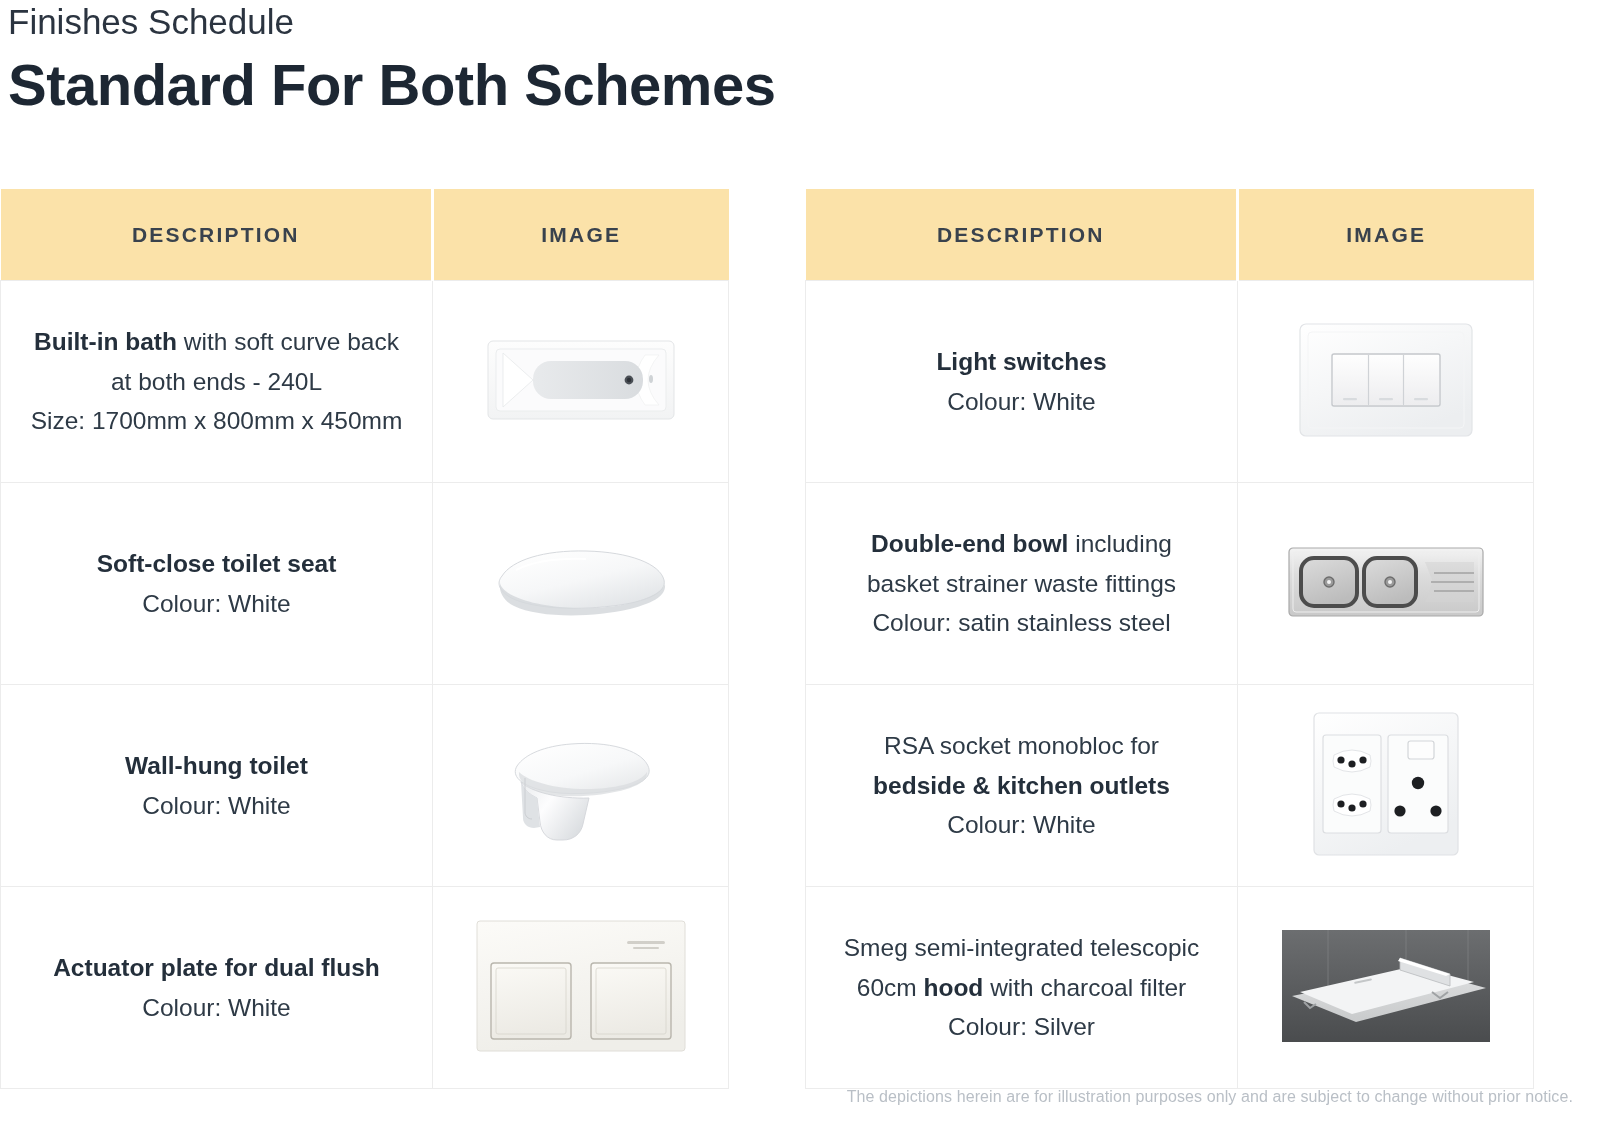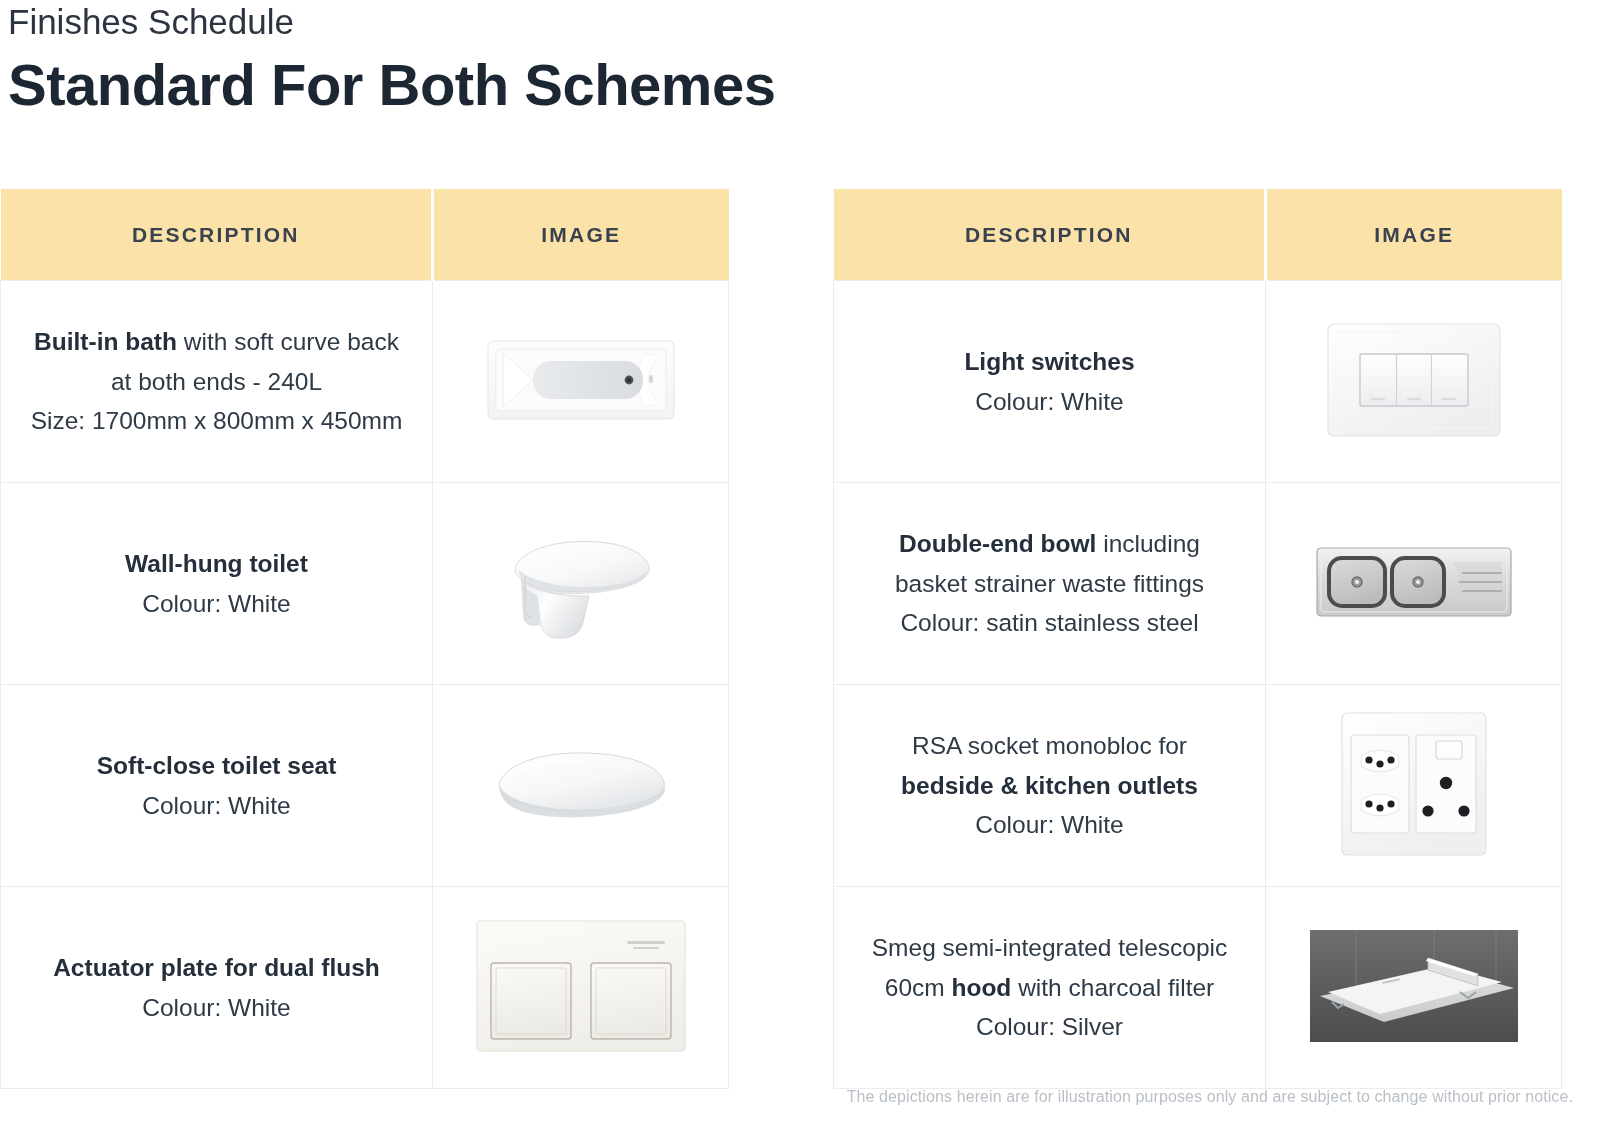--- a/index.html
+++ b/index.html
@@ -19,21 +19,21 @@
     letter-spacing:0px;line-height:1.0;
   }
   .headline{
     font-size:58px;font-weight:700;color:#1d2733;
     letter-spacing:-0.5px;line-height:1.05;margin-top:16px;text-align:right;
   }
 
   
   .tables{
     position:absolute;left:0;top:189px;width:1421px;
-    display:flex;gap:104px;align-items:center;
+    display:flex;gap:76px;align-items:center;
   }
   .tbl{width:728px;border-collapse:collapse;table-layout:fixed;}
   .tbl col.c-desc{width:432px;}
   .tbl col.c-img{width:296px;}
 
   .tbl th{
     background:#fbe2a9;
     color:#39424d;
     font-size:21px;
     font-weight:700;
@@ -126,20 +126,43 @@
     <path d="M172 16 Q150 41 172 66 L158 66 Q140 41 158 16 Z" fill="#ffffff" stroke="#eceeef" stroke-width="0.6"></path>
     <rect x="46" y="22" width="110" height="38" rx="18" fill="url(#bathIn)"></rect>
     <circle cx="142" cy="41" r="4.4" fill="#4a4f55"></circle>
     <circle cx="142" cy="41" r="2.2" fill="#2e3238"></circle>
     <ellipse cx="164" cy="40" rx="2" ry="4" fill="#cfd3d6"></ellipse>
   </svg></span></td>
           </tr>
           <tr class="row">
             <td>
               <div class="desc">
+                <div><b>Soft-close toilet seat</b></div>
+                <div>Colour: White</div>
+              </div>
+            </td>
+            <td class="imgcell"><span class="artwrap">
+  <svg width="186" height="92" viewBox="0 0 186 92">
+    <defs>
+      <linearGradient id="seatG" x1="0.15" y1="0" x2="0.85" y2="1">
+        <stop offset="0" stop-color="#ffffff"></stop>
+                      <stop offset="0.5" stop-color="#f6f7f8"></stop>
+                      <stop offset="1" stop-color="#dfe2e5"></stop>
+      </linearGradient>
+    </defs>
+    <path d="M14 40 C24 24 56 14 98 15 C142 16 172 28 176 44 C179 56 160 66 124 70
+             C84 75 38 72 20 60 C10 53 9 46 14 40 Z" fill="url(#seatG)" stroke="#d6d9dd" stroke-width="1"></path>
+    <path d="M12 47 C14 58 40 70 86 72 C132 74 172 62 177 48
+             C178 58 170 66 142 73 C104 82 50 82 26 70 C14 64 11 55 12 47 Z" fill="#d5d8dc" opacity="0.85"></path>
+    <path d="M28 34 C44 26 70 22 98 23" fill="none" stroke="#ffffff" stroke-width="2" opacity="0.9"></path>
+  </svg></span></td>
+          </tr>
+          <tr class="row">
+            <td>
+              <div class="desc">
                 <div><b>Wall-hung toilet</b></div>
                 <div>Colour: White</div>
               </div>
             </td>
             <td class="imgcell"><span class="artwrap">
   <svg width="168" height="128" viewBox="0 0 168 128">
     <defs>
       <linearGradient id="lidG" x1="0.1" y1="0" x2="0.9" y2="1">
         <stop offset="0" stop-color="#ffffff"></stop>
                       <stop offset="0.55" stop-color="#f7f8f9"></stop>
@@ -152,43 +175,20 @@
       </linearGradient>
     </defs>
     <path d="M20 46 C28 34 48 26 74 24 C112 21 142 30 150 44 C156 54 150 62 128 68
              C104 74 66 76 44 70 C24 65 14 56 20 46 Z" fill="url(#lidG)" stroke="#d7dade" stroke-width="1"></path>
     <path d="M22 52 C32 62 62 70 94 69 C122 68 144 62 150 52
              C150 58 148 63 130 69 C104 77 62 79 42 72 C27 67 21 59 22 52 Z" fill="#d9dcdf" opacity="0.75"></path>
     <path d="M24 62 C34 72 62 79 92 78 L86 104 C84 114 76 120 66 120 L60 120
              C50 120 44 112 43 102 L40 78 C32 74 26 69 24 62 Z" fill="url(#bodyG)" stroke="#d2d5d9" stroke-width="0.9"></path>
     <path d="M24 62 L26 98 C26 104 31 108 37 108 L43 107 L40 78 C32 74 26 69 24 62 Z" fill="#dfe2e5"></path>
     <path d="M28 58 L28 92 C28 96 31 99 35 99" fill="none" stroke="#cbced2" stroke-width="1"></path>
-  </svg></span></td>
-          </tr>
-          <tr class="row">
-            <td>
-              <div class="desc">
-                <div><b>Soft-close toilet seat</b></div>
-                <div>Colour: White</div>
-              </div>
-            </td>
-            <td class="imgcell"><span class="artwrap">
-  <svg width="186" height="92" viewBox="0 0 186 92">
-    <defs>
-      <linearGradient id="seatG" x1="0.15" y1="0" x2="0.85" y2="1">
-        <stop offset="0" stop-color="#ffffff"></stop>
-                      <stop offset="0.5" stop-color="#f6f7f8"></stop>
-                      <stop offset="1" stop-color="#dfe2e5"></stop>
-      </linearGradient>
-    </defs>
-    <path d="M14 40 C24 24 56 14 98 15 C142 16 172 28 176 44 C179 56 160 66 124 70
-             C84 75 38 72 20 60 C10 53 9 46 14 40 Z" fill="url(#seatG)" stroke="#d6d9dd" stroke-width="1"></path>
-    <path d="M12 47 C14 58 40 70 86 72 C132 74 172 62 177 48
-             C178 58 170 66 142 73 C104 82 50 82 26 70 C14 64 11 55 12 47 Z" fill="#d5d8dc" opacity="0.85"></path>
-    <path d="M28 34 C44 26 70 22 98 23" fill="none" stroke="#ffffff" stroke-width="2" opacity="0.9"></path>
   </svg></span></td>
           </tr>
           <tr class="row">
             <td>
               <div class="desc">
                 <div><b>Actuator plate for dual flush</b></div>
                 <div>Colour: White</div>
               </div>
             </td>
             <td class="imgcell"><span class="artwrap">

